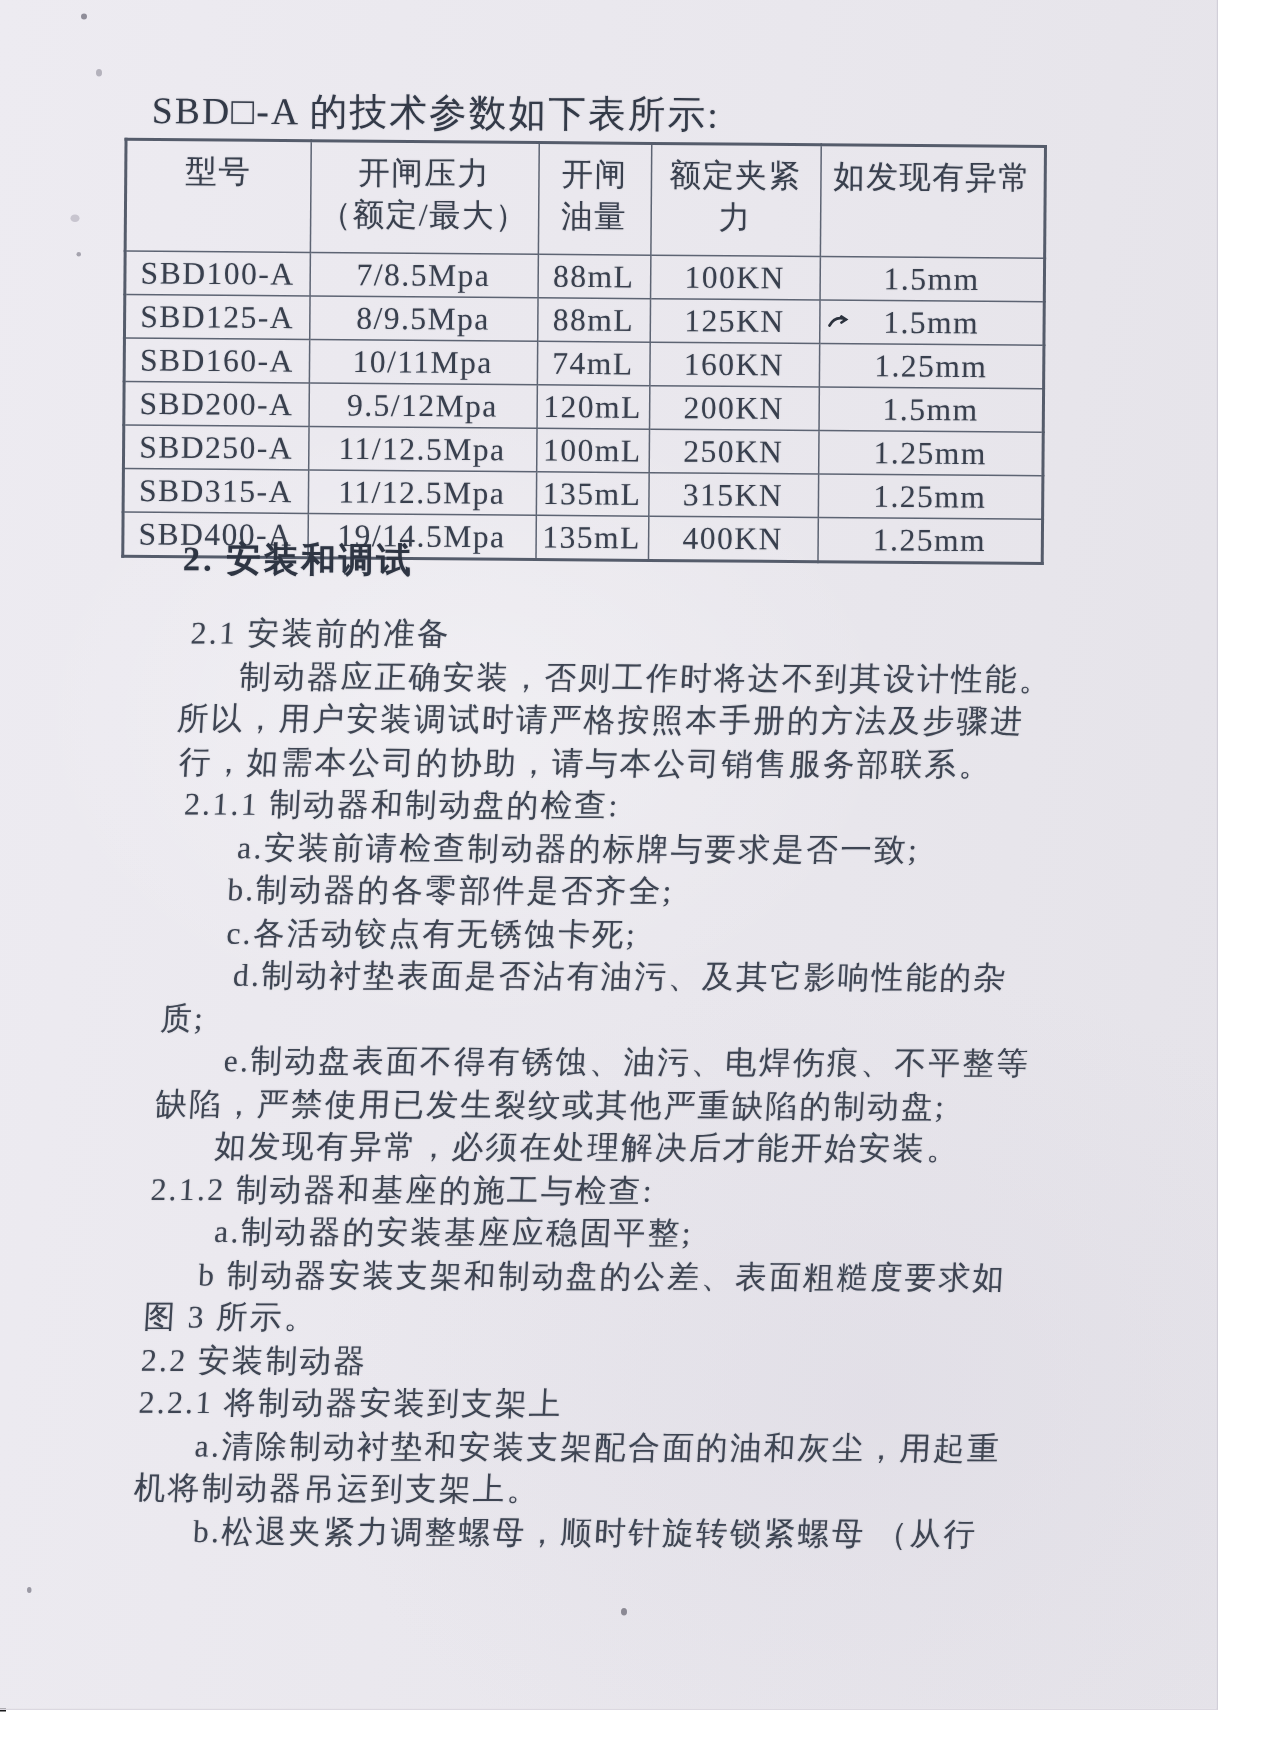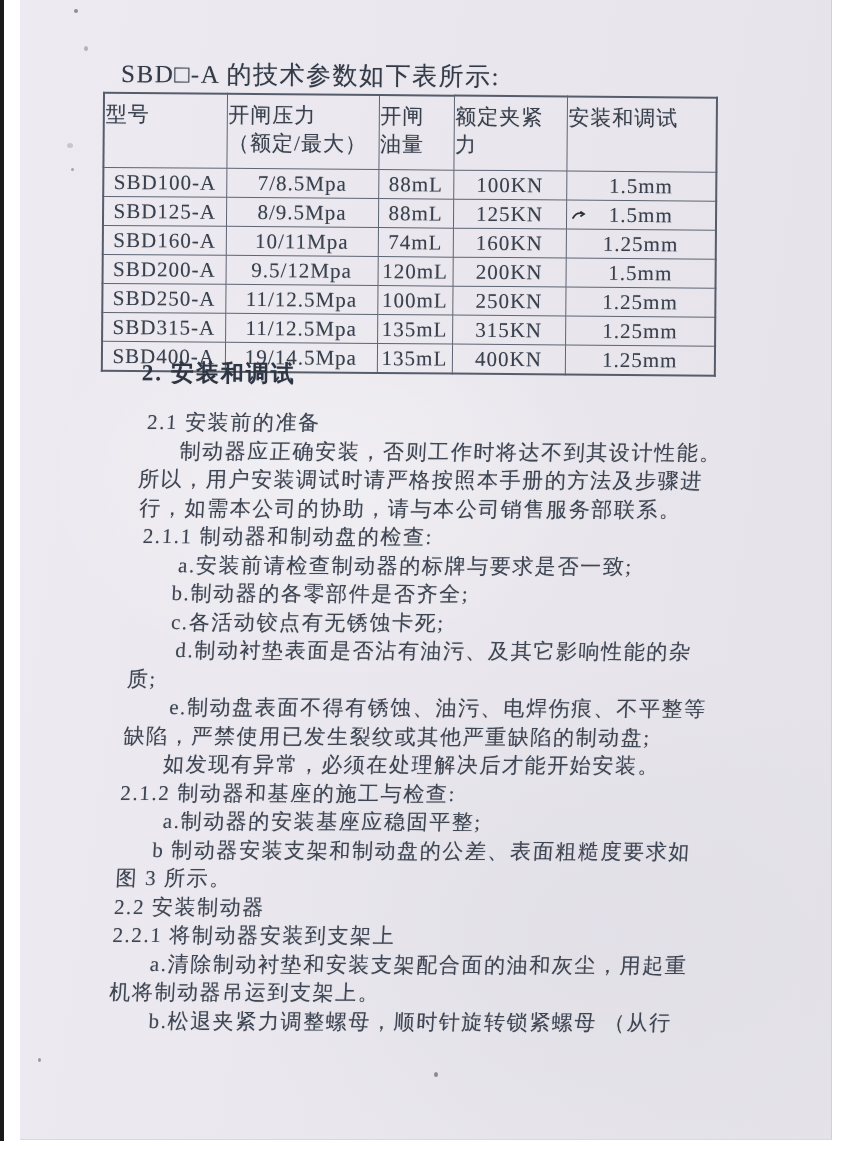--- a/index.html
+++ b/index.html
@@ -9,21 +9,21 @@
     font-family:"Liberation Serif","DejaVu Serif",serif;
     overflow:hidden;
   }
   .canvas{position:relative;width:850px;height:1169px;background:#ffffff;overflow:hidden;}
 
   
   .edge-left{position:absolute;left:0;top:0;width:4px;height:1141px;background:#1a1a1c;}
 
   
   .page{
-    position:absolute;left:20px;top:0;width:811px;height:1139px;
+    position:absolute;left:0;top:0;width:811px;height:1139px;
     background:
       radial-gradient(420px 300px at 38% 42%, rgba(255,255,255,0.30), rgba(255,255,255,0) 70%),
       radial-gradient(520px 400px at 72% 82%, rgba(219,216,226,0.45), rgba(219,216,226,0) 72%),
       linear-gradient(98deg,#edebf1 0%, #e9e7ed 55%, #e5e3e9 100%);
     border-right:1px solid #d2cfd9;
     border-bottom:1px solid #dbd8e0;
     overflow:hidden;
   }
 
   
@@ -38,21 +38,21 @@
   table.params{
     position:absolute;left:83px;top:92px;width:613px;
     border-collapse:collapse;table-layout:fixed;
     color:#39404e;
     text-shadow:0 0 1px rgba(57,64,78,0.30);
   }
   table.params, table.params th, table.params td{border:1px solid #5d6473;}
   table.params{border-width:2px;border-color:#555c6b;}
   table.params th{
     font-weight:normal;font-size:21px;line-height:28px;
-    vertical-align:top;text-align:left;padding-top:6px;height:66px;
+    vertical-align:top;text-align:center;padding-top:6px;height:66px;
     letter-spacing:1px;white-space:pre;
   }
   table.params td{
     font-size:21px;height:28px;line-height:26px;
     vertical-align:middle;text-align:center;padding:0;
     letter-spacing:1px;white-space:pre;
   }
 
   .sec-heading{
     position:absolute;left:124px;top:357px;
@@ -97,21 +97,21 @@
             <col style="width:75px">
           <col style="width:113px">
             <col style="width:150px">
         </colgroup>
         <thead>
           <tr id="hdrRow">
               <th>型号</th>
               <th>开闸压力<br>（额定/最大）</th>
               <th>开闸<br>油量</th>
               <th>额定夹紧<br>力</th>
-              <th>安装和调试</th>
+              <th>如发现有异常</th>
             </tr>
         </thead>
         <tbody id="tblBody">
             <tr>
               <td>SBD100-A</td>
               <td>7/8.5Mpa</td>
               <td>88mL</td>
               <td>100KN</td>
               <td>1.5mm</td>
             </tr>

